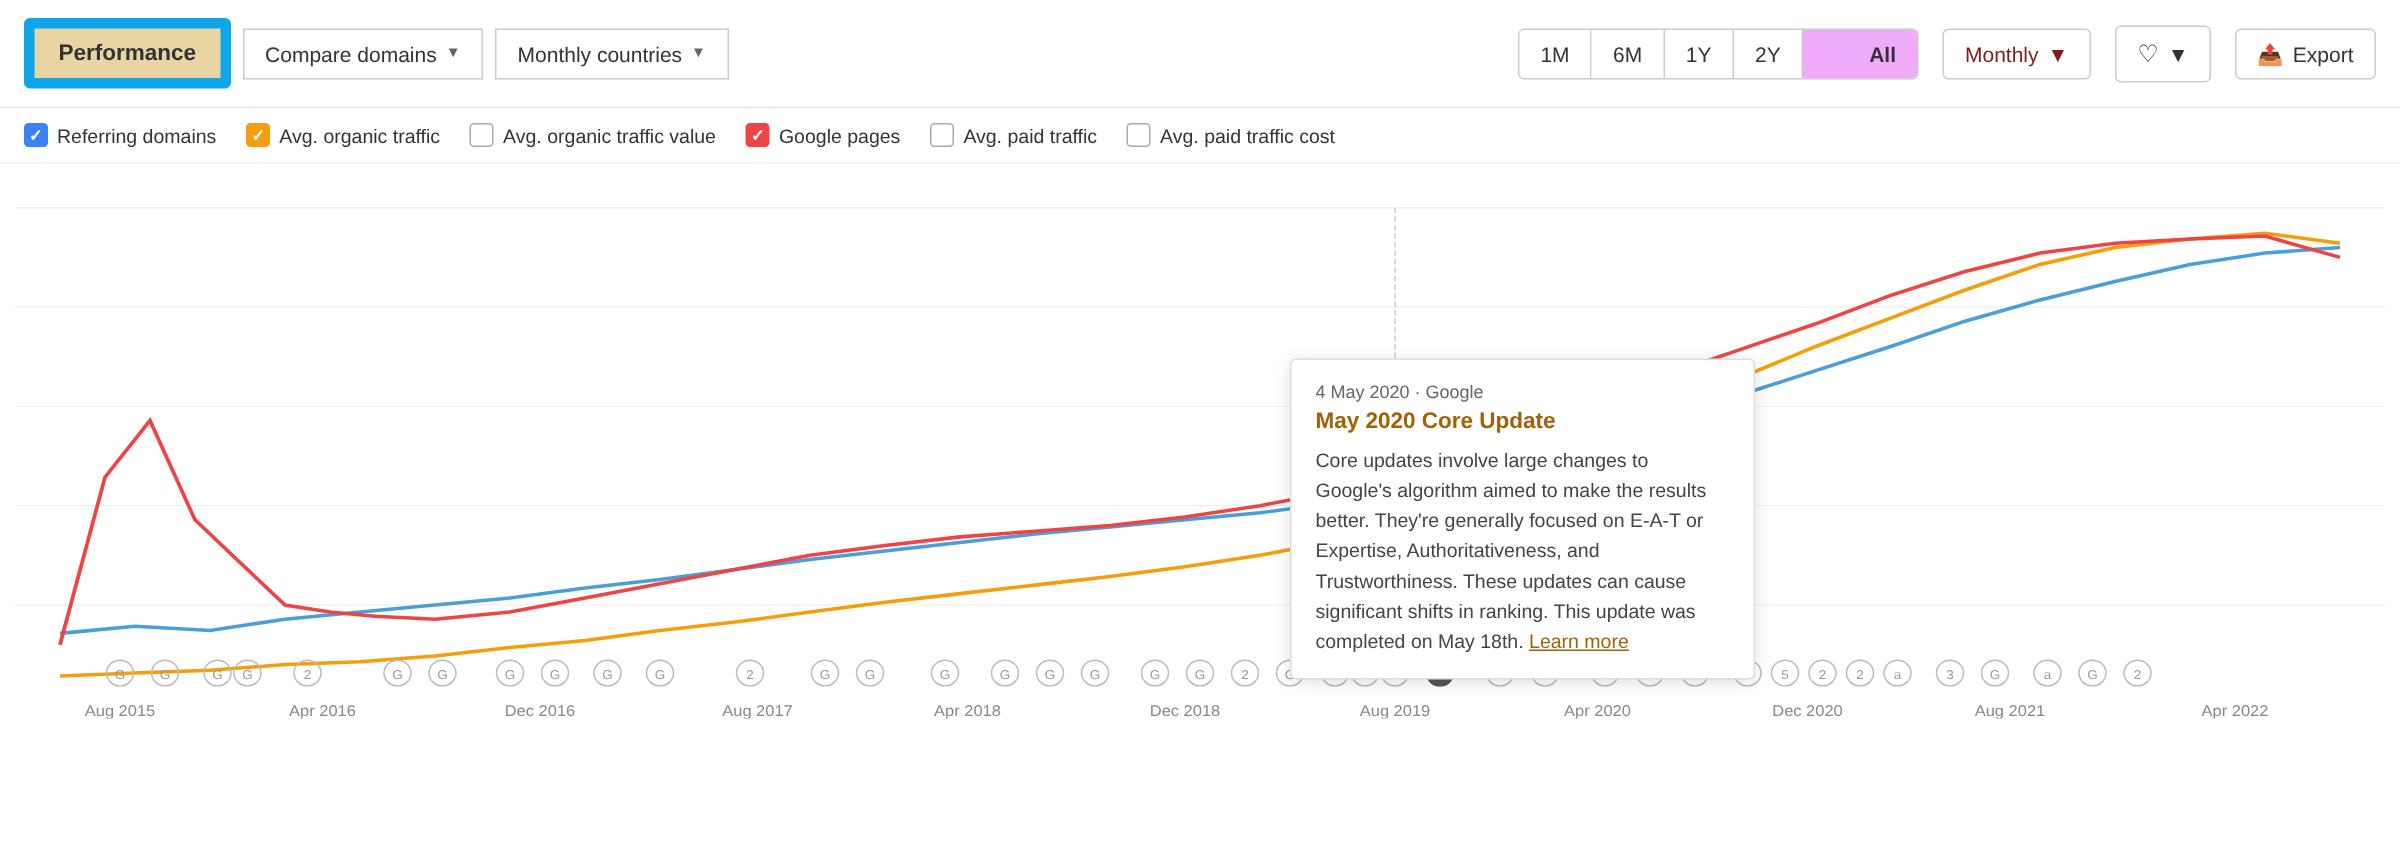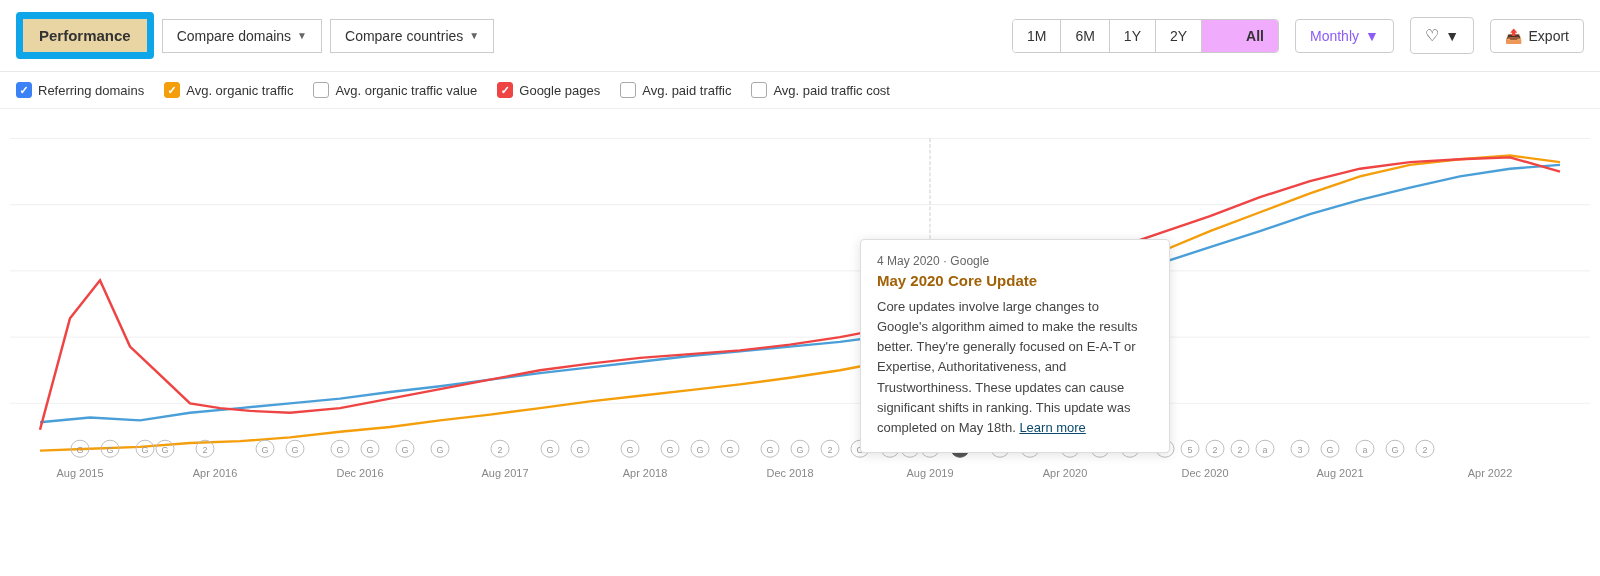--- a/index.html
+++ b/index.html
@@ -77,21 +77,21 @@
       padding-left: 44px;
     }
 
     .btn-monthly {
       background: #fff;
       border: 1px solid #ccc;
       border-radius: 4px;
       padding: 8px 14px;
       font-size: 14px;
       cursor: pointer;
-      color: #8b5cf6;
+      color: #7f1d1d;
       display: flex;
       align-items: center;
       gap: 6px;
       margin-left: 8px;
       text-align: center;
     }
 
     .btn-chat {
       background: #fff;
       border: 1px solid #ccc;
@@ -207,36 +207,36 @@
       margin-bottom: 8px;
     }
 
     .tooltip-body {
       font-size: 13px;
       color: #444;
       line-height: 1.55;
     }
 
     .tooltip-link {
-      color: #0c4a6e;
+      color: #a16207;
       text-decoration: underline;
       cursor: pointer;
     }
   </style>
 </head>
 <body>
 
 <div class="top-bar">
   <button class="btn-performance">Performance</button>
   <button class="btn-dropdown">
     <span>Compare domains</span>
     <span class="arrow">▼</span>
   </button>
   <button class="btn-dropdown">
-    <span>Compare countries</span>
+    <span>Monthly countries</span>
     <span class="arrow">▼</span>
   </button>
 
   <div class="spacer"></div>
 
   <div class="time-group">
     <button class="time-btn">1M</button>
     <button class="time-btn">6M</button>
     <button class="time-btn">1Y</button>
     <button class="time-btn">2Y</button>

